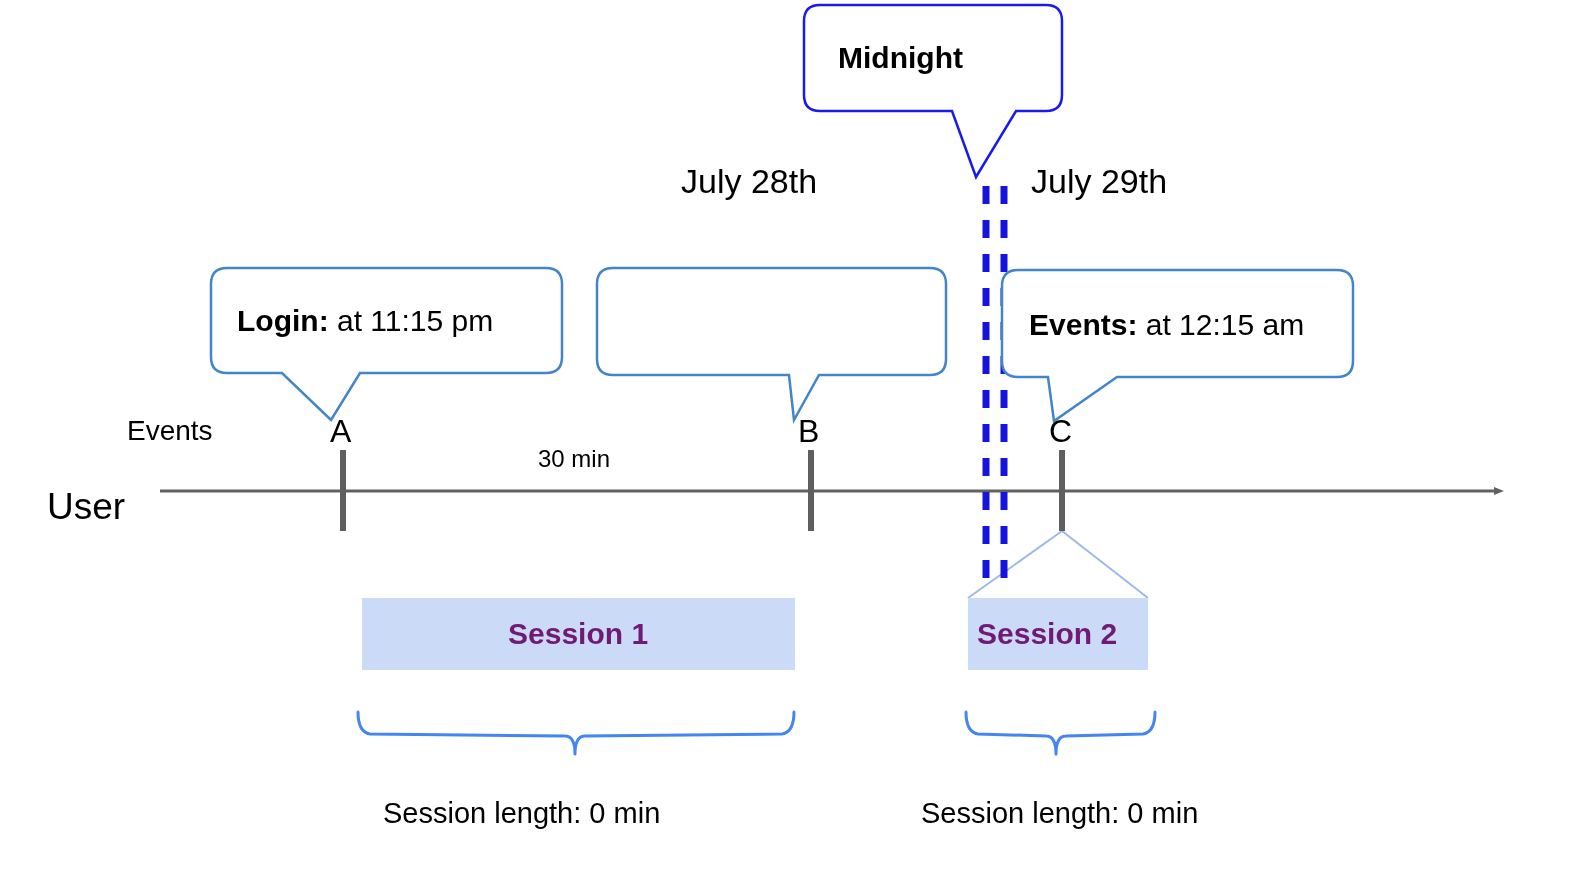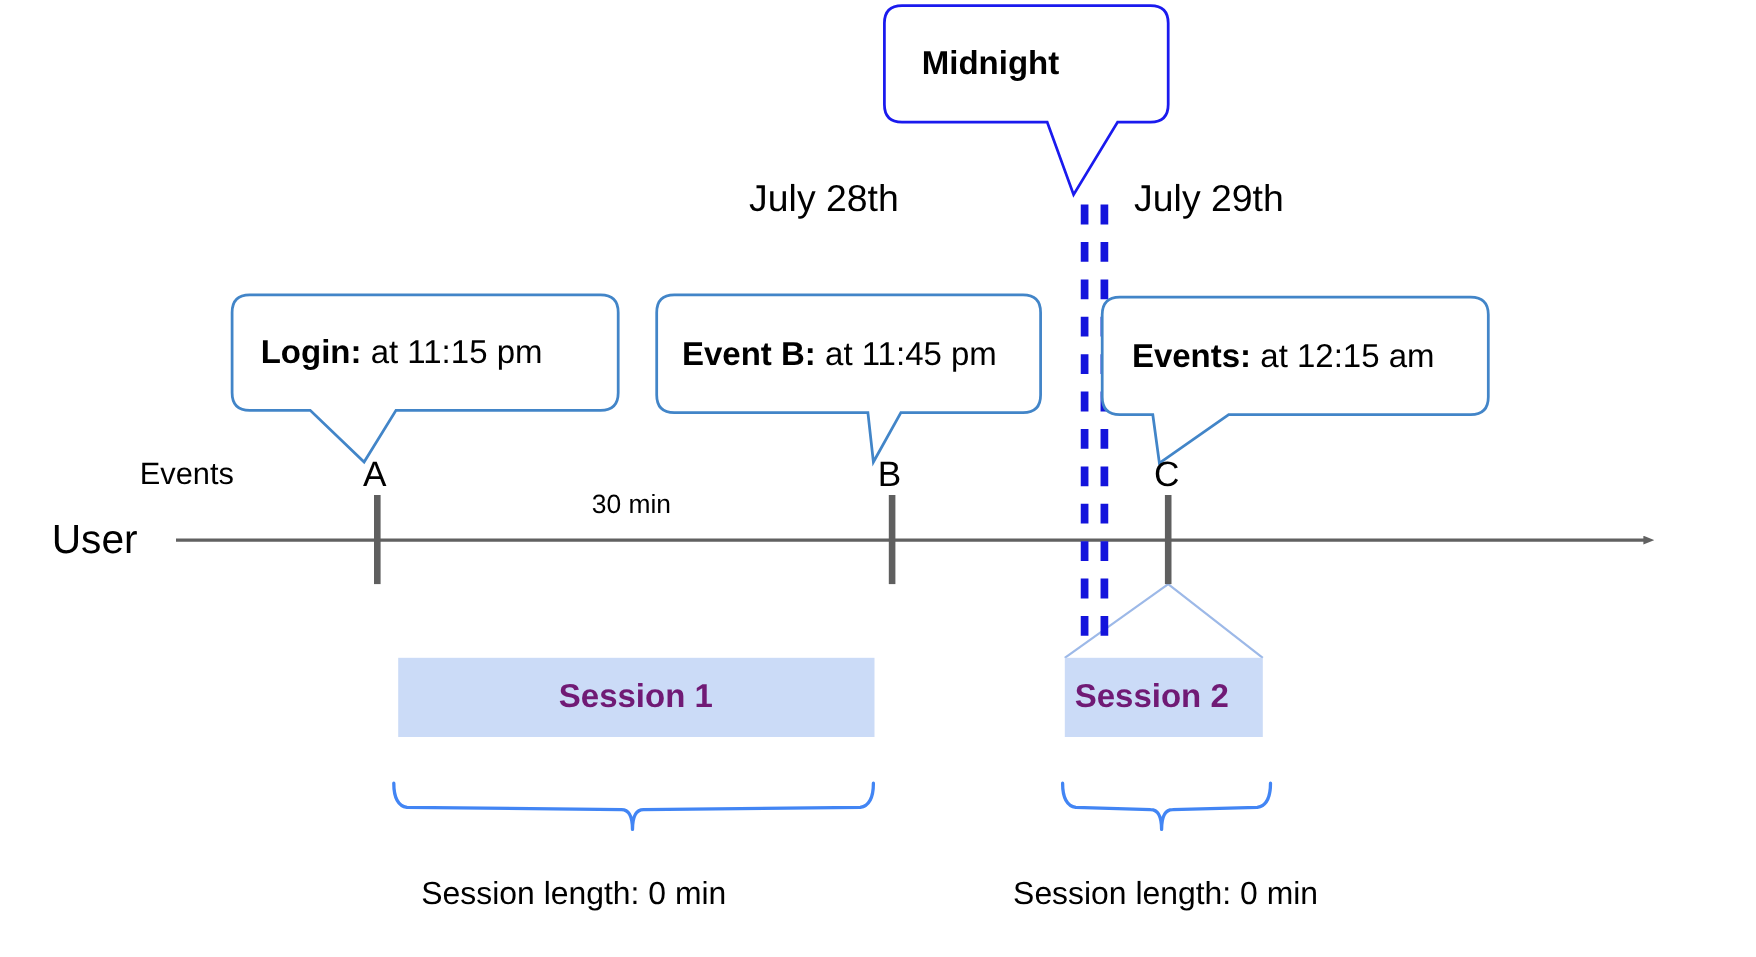--- a/index.html
+++ b/index.html
@@ -38,21 +38,21 @@
   }
   .callout-text b { font-weight: bold; text-align: center; }
   .session-label {
     position: absolute;
     color: #701a75;
     font-size: 30px;
     white-space: nowrap;
     line-height: 1;
     font-weight: bold;
   }
-  .axis-name { font-size: 37px; }
+  .axis-name { font-size: 37px; margin-top: 16px; }
   .events-name { font-size: 28px; }
   .tick-letter { font-size: 32px; }
   .date-label { font-size: 34px; }
   .minlabel { font-size: 24px; }
   .slen { font-size: 29px; margin-left: 24px; }
 </style>
 </head>
 <body>
 
 <div id="stage">
@@ -149,23 +149,20 @@
 
   <div class="callout-text" style="left:838px; top:43px; font-weight:bold;">Midnight</div>
 
   <div class="lbl date-label" style="left:681px; top:164px;">July 28th</div>
   <div class="lbl date-label" style="left:1031px; top:164px;">July 29th</div>
 
   <div class="callout-text" style="left:237px; top:306px;">
     <b>Login:</b><span> at 11:15 pm</span>
   </div>
 
-  <div class="callout-text" style="left:620px; top:308px;">
-    <b>Event B:</b><span> at 11:45 pm</span>
-  </div>
 
   <div class="callout-text" style="left:1029px; top:310px;">
     <b>Events:</b><span> at 12:15 am</span>
   </div>
 
   <div class="lbl events-name" style="left:127px; top:417px;">Events</div>
 
   <div class="lbl tick-letter" style="left:330px; top:415px;">A</div>
   <div class="lbl tick-letter" style="left:798px; top:415px;">B</div>
   <div class="lbl tick-letter" style="left:1049px; top:415px;">C</div>

